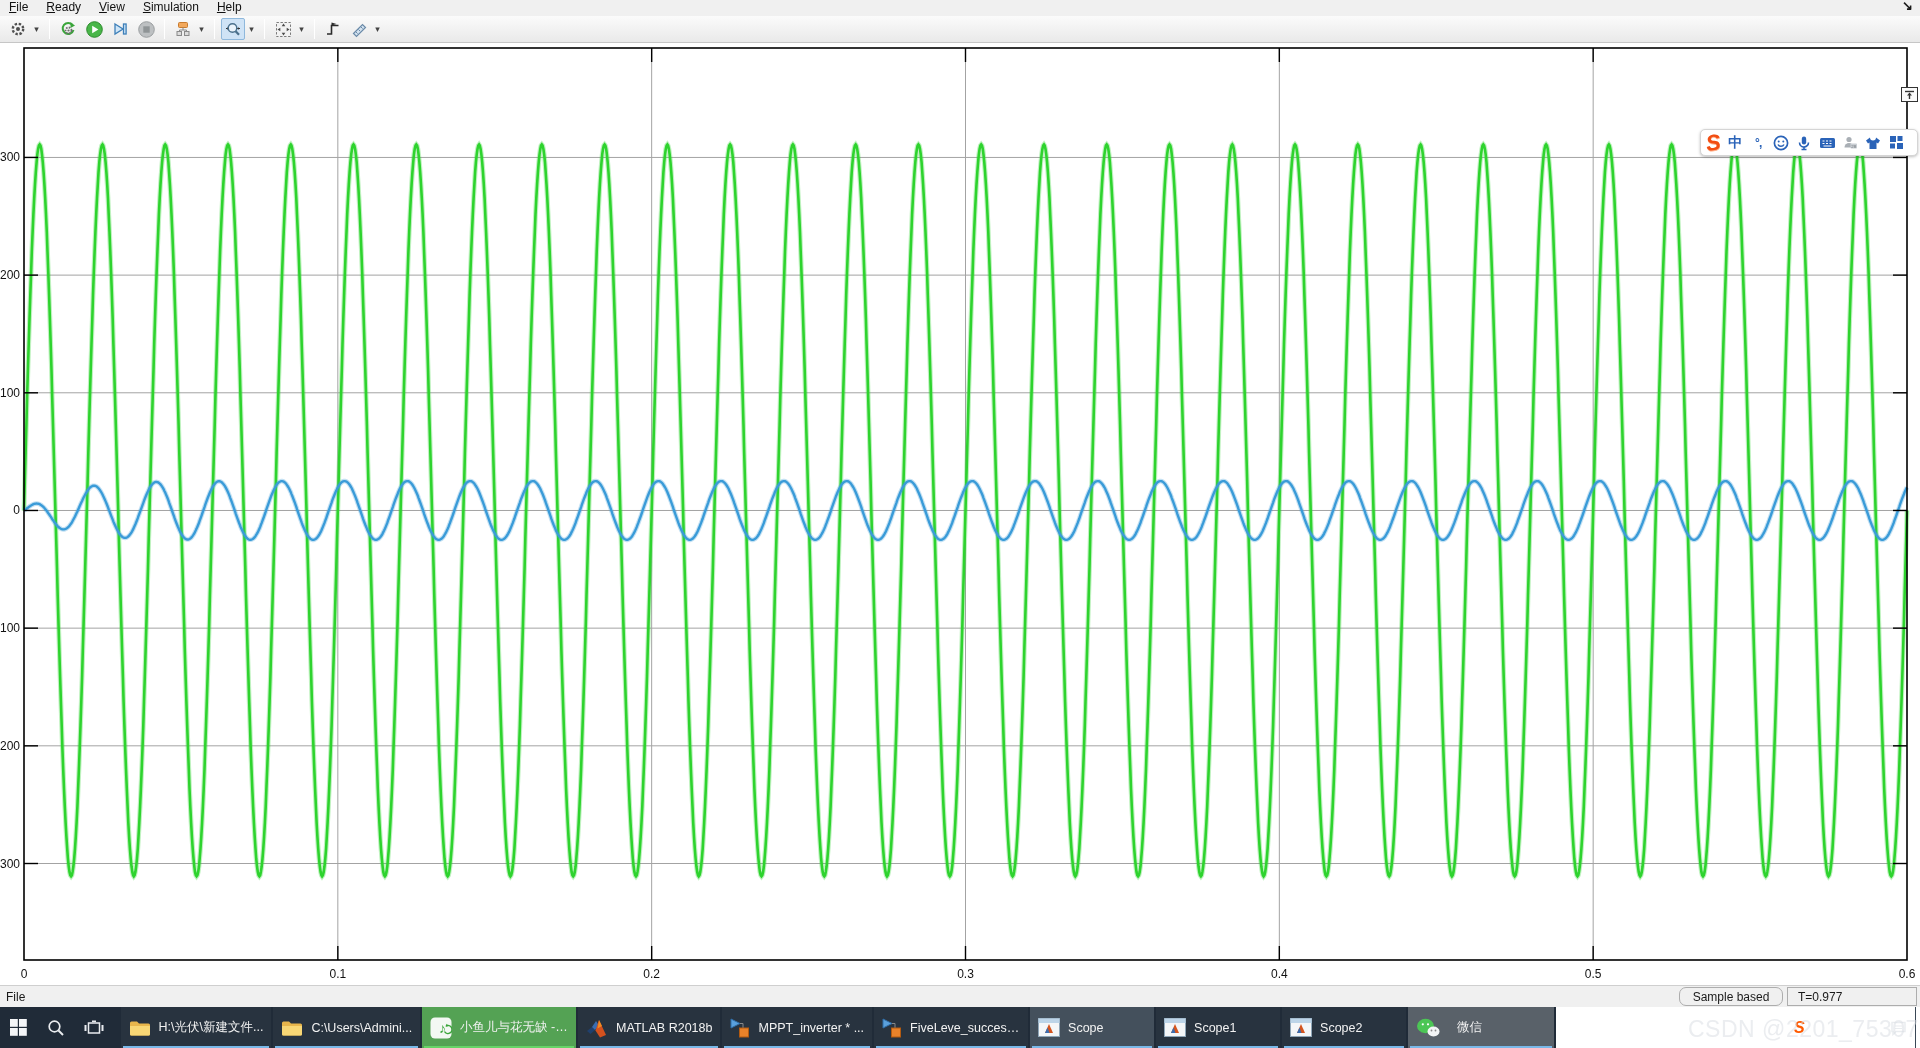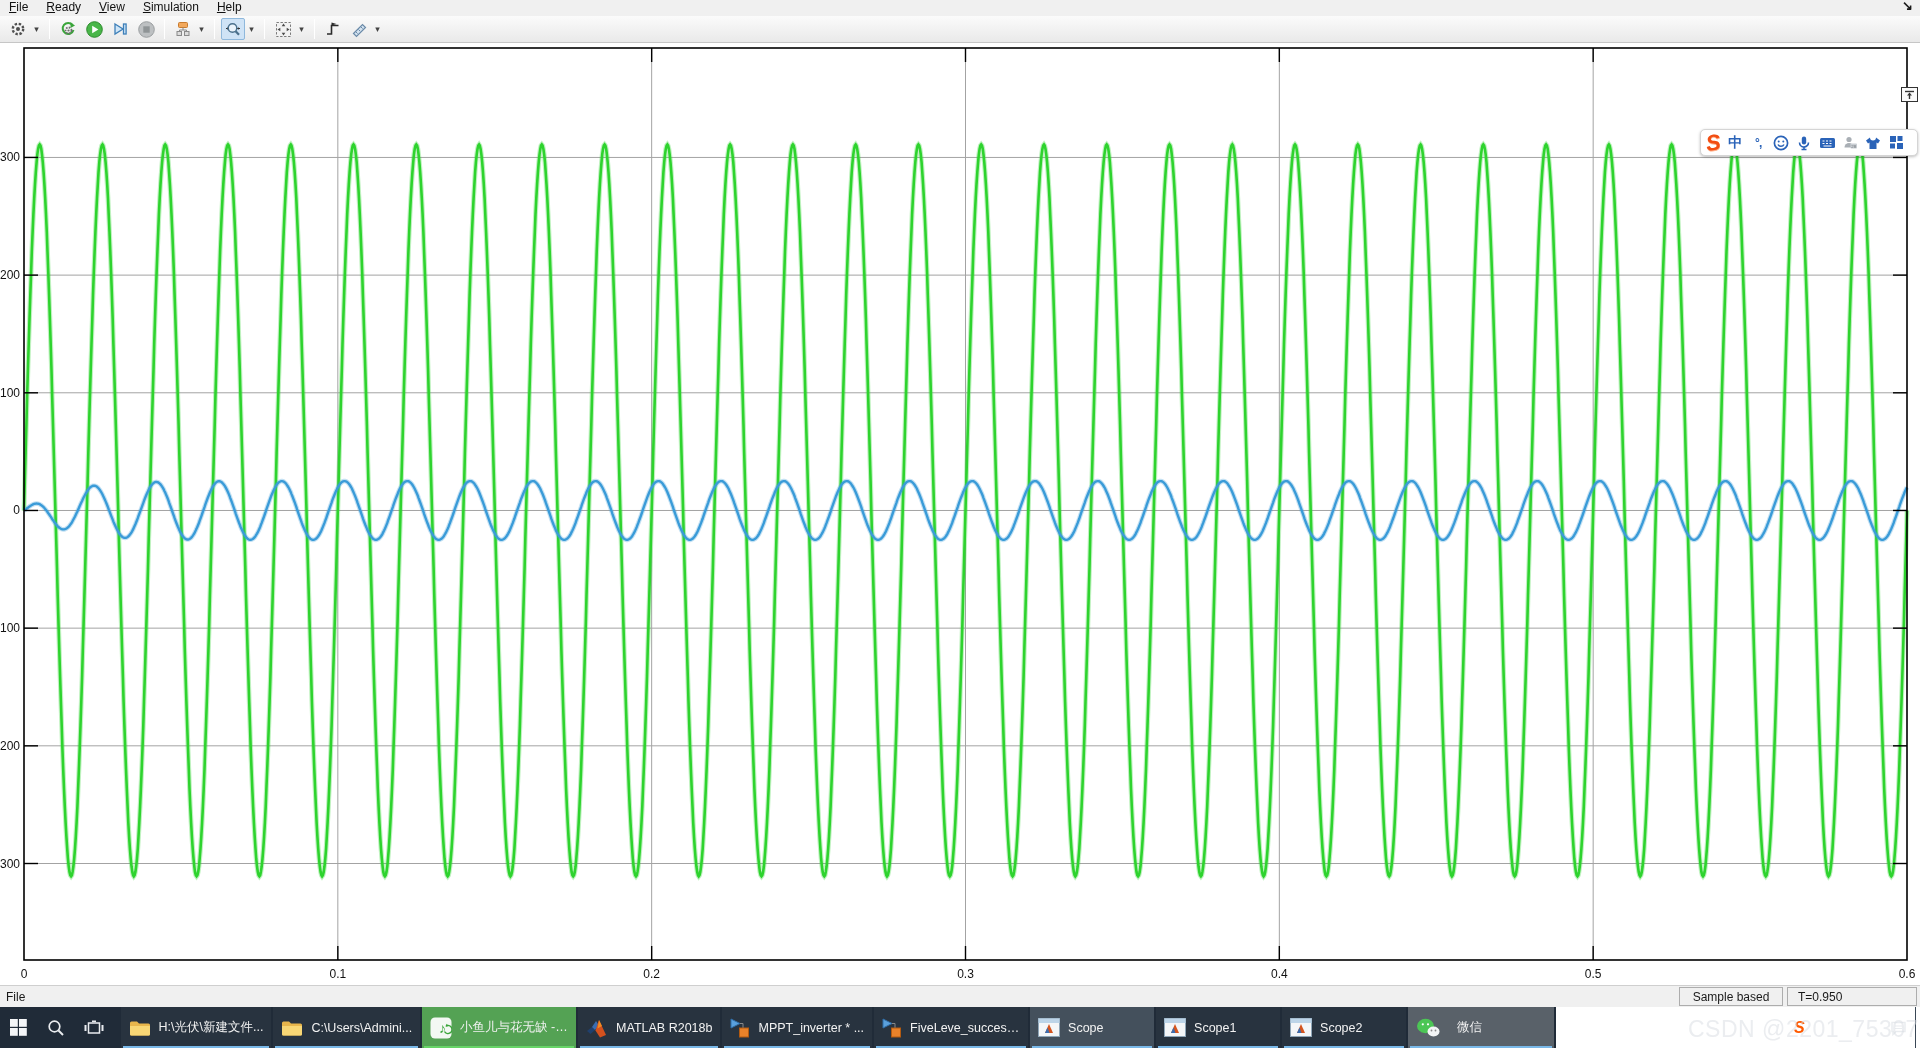--- a/index.html
+++ b/index.html
@@ -44,21 +44,21 @@
   .sg-punct { color:#2a63b8; font-weight:bold; font-size:12px; letter-spacing:-1px; }
 
   
   .statusbar { position:absolute; left:0; top:985px; width:1920px; height:22px;
     background:#f0f0f0; border-top:1px solid #cfcfcf; font-size:12px; color:#1a1a1a;
     display:flex; align-items:center; }
   .status-ready { margin-left:6px; }
   .status-right { position:absolute; right:3px; top:1px; display:flex; gap:4px; height:19px; }
   .status-box { border:1px solid #adadad; background:#f0f0f0; padding:0 10px;
     display:flex; align-items:center; font-size:12px; }
-  .status-box.sample { width:104px; justify-content:center; }
+  .status-box.sample { width:104px; justify-content:center;border-radius:7px; }
   .status-box.time { width:130px; }
 
   
   .taskbar { position:absolute; left:0; top:1007px; width:1556px; height:41px;
     background:#202b38; display:flex; align-items:stretch; }
   .tb-cell { width:48px; display:flex; align-items:center; justify-content:center; }
   .task-item { position:relative; width:154px; margin-right:2px; display:flex; align-items:center;
     padding:0 8px; gap:8px; background:rgba(255,255,255,0.04); }
   .task-item .underline { position:absolute; left:2px; right:2px; bottom:0; height:2px; background:#79b8e8; }
   .task-item .label { color:#f2f2f2; font-size:12.5px; white-space:nowrap; overflow:hidden;
@@ -288,21 +288,21 @@
             <rect x="8" y="8" width="6" height="6" fill="#2a63b8"></rect>
           </svg>
       </div>
     </div>
   </div>
 
   <div class="statusbar">
     <div class="status-ready">File</div>
     <div class="status-right">
       <div class="status-box sample">Sample based</div>
-      <div class="status-box time">T=0.950</div>
+      <div class="status-box time">T=0.977</div>
     </div>
   </div>
 
   <div class="taskbar">
     <div class="tb-cell">
       <svg width="17" height="17">
           <rect x="0" y="0" width="7.8" height="7.8" fill="#f4f6f8"></rect>
           <rect x="9" y="0" width="7.8" height="7.8" fill="#f4f6f8"></rect>
           <rect x="0" y="9" width="7.8" height="7.8" fill="#f4f6f8"></rect>
           <rect x="9" y="9" width="7.8" height="7.8" fill="#f4f6f8"></rect>

